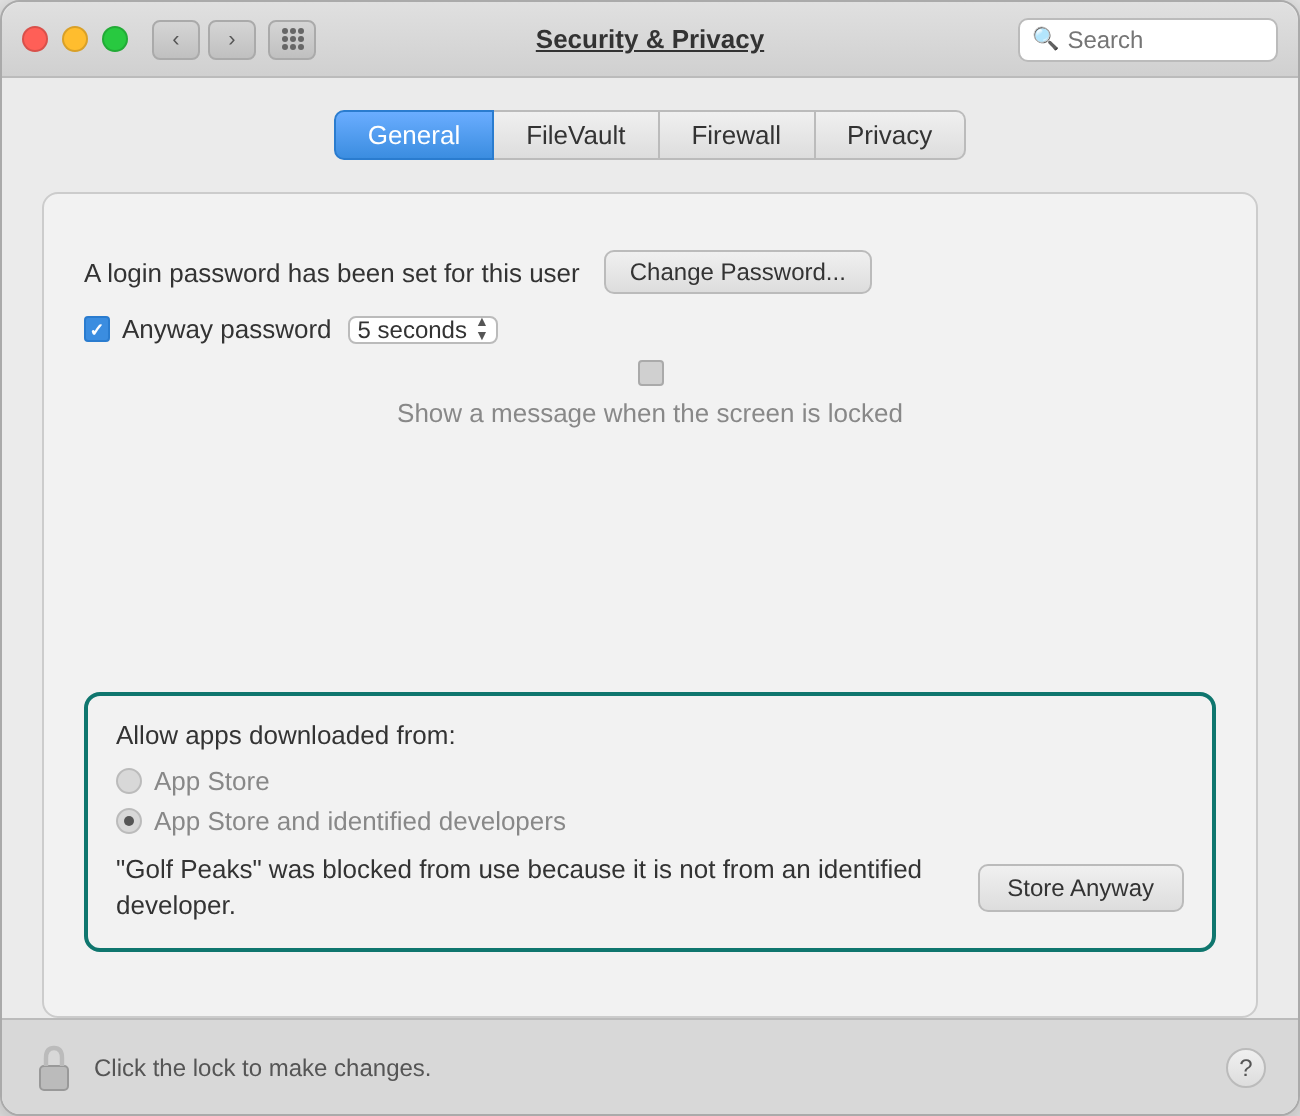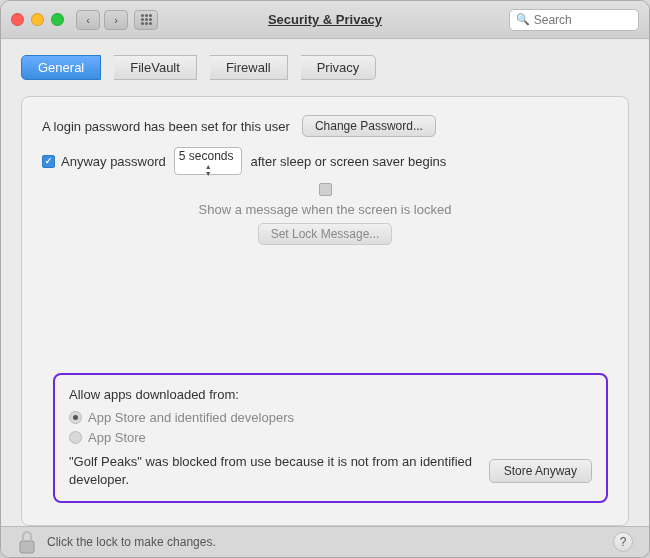--- a/index.html
+++ b/index.html
@@ -148,22 +148,22 @@
     .content {
       flex: 1;
       padding: 16px 20px 0 20px;
       display: flex;
       flex-direction: column;
     }
 
     
     .tabs {
       display: flex;
-      justify-content: flex-start;
-      gap: 13px;
+      justify-content: center;
+      gap: 0;
       margin-bottom: 16px;
     }
 
     .tab {
       padding: 4px 16px;
       font-size: 13px;
       cursor: pointer;
       border: 1px solid #bbb;
       background: linear-gradient(to bottom, #f0f0f0, #ddd);
       color: #333;
@@ -185,21 +185,21 @@
       background: linear-gradient(to bottom, #6aadff, #3b8de0);
       color: white;
       border-color: #2a7ccf;
     }
 
     
     .panel {
       background: #f2f2f2;
       border-radius: 8px;
       border: 1px solid #ccc;
-      padding: 18px 20px;
+      padding: 28px 20px;
       flex: 1;
       display: flex;
       flex-direction: column;
     }
 
     .section-top {
       margin-bottom: 16px;
     }
 
     .password-row {
@@ -266,22 +266,21 @@
     }
 
     .dropdown-wrapper {
       display: flex;
       align-items: center;
       margin: 0 8px;
       background: white;
       border: 1px solid #bbb;
       border-radius: 4px;
       padding: 1px 4px;
-      height: 28px;
-      flex-direction: column;
+      height: 14px;
     }
 
     .dropdown-value {
       font-size: 12px;
       color: #333;
       margin-right: 4px;
     }
 
     .dropdown-arrows {
       display: flex;
@@ -314,26 +313,25 @@
       background: linear-gradient(to bottom, #f0f0f0, #ddd);
       border: 1px solid #ccc;
       border-radius: 5px;
       font-size: 12px;
       cursor: pointer;
       color: #888;
     }
 
     
     .allow-apps-section {
-      border: 2px solid #6d28d9;
+      border: 2px solid #0f766e;
       border-radius: 8px;
       padding: 12px 14px;
       margin-top: auto;
       margin-bottom: 4px;
-      margin-left: 11px;
     }
 
     .allow-apps-title {
       font-size: 13px;
       color: #333;
       margin-bottom: 8px;
       font-weight: normal;
     }
 
     .radio-row {
@@ -395,21 +393,21 @@
       border-radius: 5px;
       font-size: 12px;
       cursor: pointer;
       color: #333;
       white-space: nowrap;
       flex-shrink: 0;
     }
 
     
     .footer {
-      height: 31px;
+      height: 48px;
       background: #d8d8d8;
       border-top: 1px solid #bbb;
       display: flex;
       align-items: center;
       padding: 0 16px;
     }
 
     .lock-icon {
       width: 20px;
       height: 24px;
@@ -508,45 +506,43 @@
             </div>
             <span class="require-label">Anyway password</span>
           </div>
           <div class="dropdown-wrapper">
             <span class="dropdown-value">5 seconds</span>
             <div class="dropdown-arrows">
               <span>▲</span>
               <span>▼</span>
             </div>
           </div>
-          <span class="after-text">after sleep or screen saver begins</span>
         </div>
 
         <div class="message-row">
           <div class="mac-checkbox unchecked"></div>
           <span class="message-label">Show a message when the screen is locked</span>
-          <button class="set-lock-btn">Set Lock Message...</button>
         </div>
 
       </div>
 
       <div style="flex:1"></div>
 
       <div class="allow-apps-section">
 
         <div class="allow-apps-title">Allow apps downloaded from:</div>
+
+        <div class="radio-row">
+          <div class="mac-radio"></div>
+          <span class="radio-label">App Store</span>
+        </div>
 
         <div class="radio-row">
           <div class="mac-radio selected"></div>
           <span class="radio-label">App Store and identified developers</span>
-        </div>
-
-        <div class="radio-row">
-          <div class="mac-radio"></div>
-          <span class="radio-label">App Store</span>
         </div>
 
         <div class="blocked-row">
           <span class="blocked-text">"Golf Peaks" was blocked from use because it is not from an identified developer.</span>
           <button class="open-anyway-btn">Store Anyway</button>
         </div>
 
       </div>
 
     </div>

